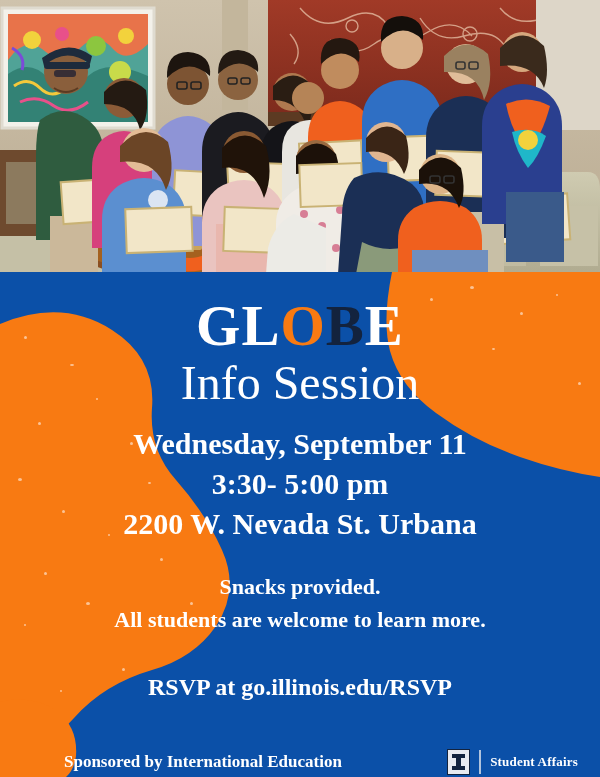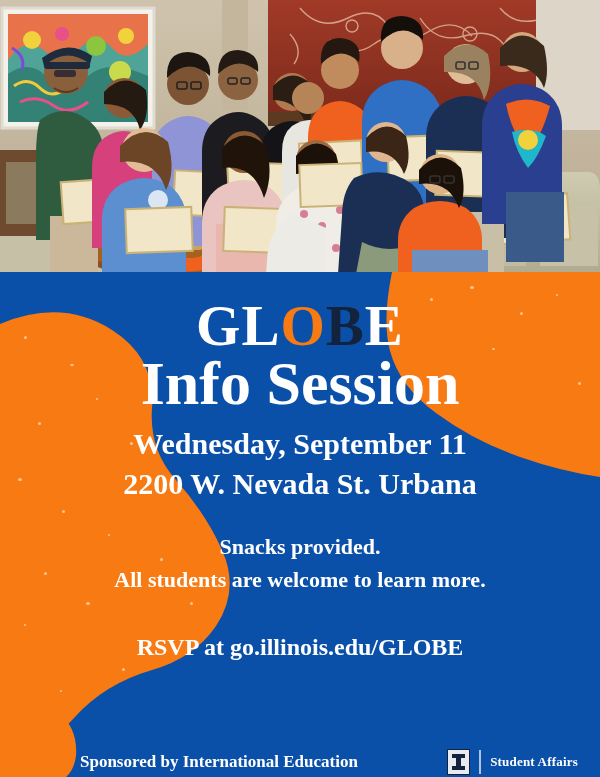--- a/index.html
+++ b/index.html
@@ -56,22 +56,22 @@
     letter-spacing:1px;
     text-align:center;
   }
   .title-globe span { display:inline; }
   .g-white { color:#ffffff; }
   .g-orange { color:#F87A12; }
   .g-navy { color:#13233E; }
 
   .title-info {
     font-family:"Liberation Serif", serif;
-    font-weight:700;
-    font-size:62px;
+    font-weight:400;
+    font-size:48px;
     line-height:66px;
     color:#ffffff;
     margin-top:-6px;
     letter-spacing:0px;
   }
 
   .detail-line {
     font-family:"Liberation Serif", serif;
     font-weight:700;
     font-size:30px;
@@ -99,21 +99,21 @@
   }
 
   
   .footer {
     position:absolute;
     left:0; bottom:18px;
     width:600px;
     display:flex;
     align-items:center;
     justify-content:space-between;
-    padding:0 22px 0 80px;
+    padding:0 22px 0 64px;
   }
   .sponsor {
     font-family:"Liberation Serif", serif;
     font-weight:700;
     font-size:17px;
     color:#ffffff;
     white-space:nowrap;
   }
   .brand {
     display:flex;
@@ -424,29 +424,30 @@
   <div class="content">
 
     <div class="title-globe">
       <span class="g-white">GL</span><span class="g-orange">O</span><span class="g-navy">B</span><span class="g-white">E</span>
     </div>
 
     <div class="title-info">Info Session</div>
 
     <div class="details">
       <div class="detail-line">Wednesday, September 11</div>
+      <div class="detail-line">3:30- 5:00 pm</div>
       <div class="detail-line">2200 W. Nevada St. Urbana</div>
     </div>
 
     <div class="welcome-block">
       <div class="welcome-line">Snacks provided.</div>
       <div class="welcome-line">All students are welcome to learn more.</div>
     </div>
 
-    <div class="rsvp">RSVP at go.illinois.edu/GLOBE</div>
+    <div class="rsvp">RSVP at go.illinois.edu/RSVP</div>
 
     <div class="footer">
       <div class="sponsor">Sponsored by International Education</div>
       <div class="brand">
         <div class="block-i">
           <svg width="15" height="18" viewBox="0 0 15 18">
             <path d="M1 1 h13 v4 h-4 v8 h4 v4 H1 v-4 h4 V5 H1 z" fill="#13233E"></path>
           </svg>
         </div>
         <div class="divider"></div>

